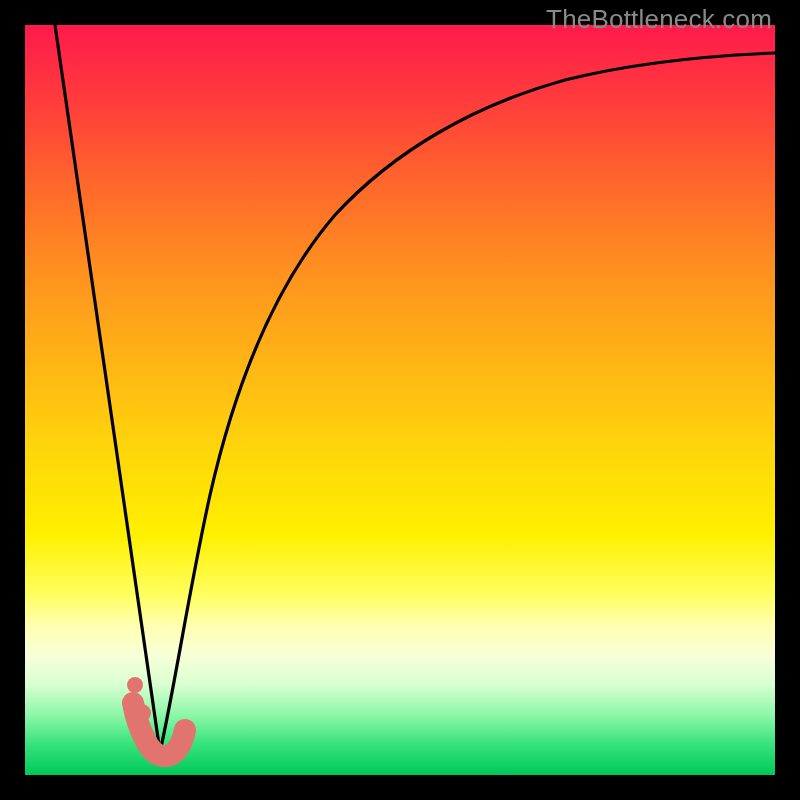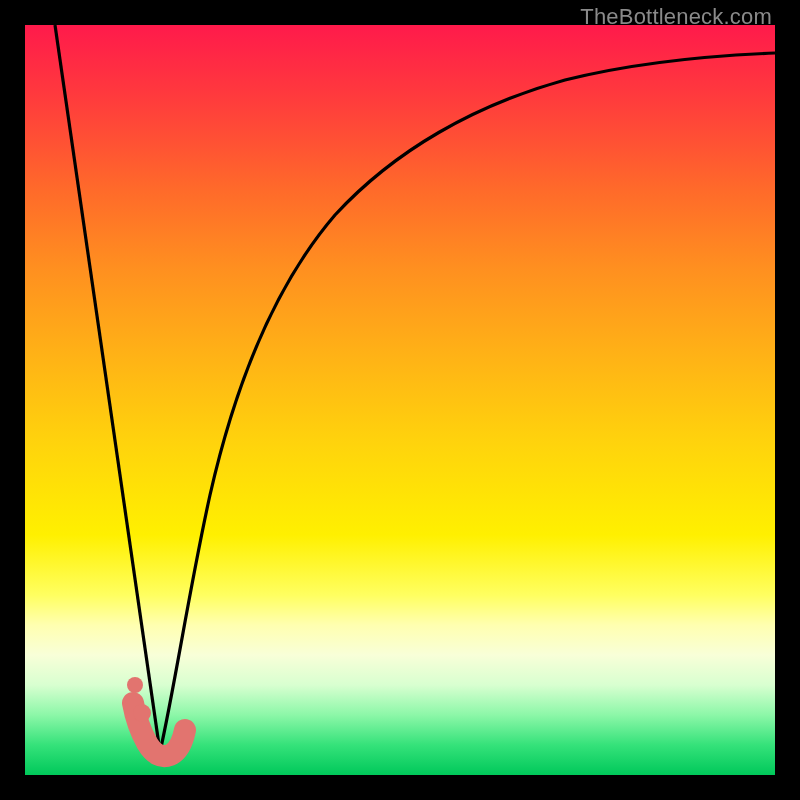--- a/index.html
+++ b/index.html
@@ -39,21 +39,21 @@
       #8cf7a8 92%,
       #35e27a 96%,
       #00c85a 100%
     );
   }
   .watermark {
     position: absolute;
     top: 4px;
     right: 28px;
     font-family: Arial, Helvetica, sans-serif;
-    font-size: 22px;
+    font-size: 26px;
     color: #8a8a8a;
     letter-spacing: 0.2px;
     user-select: none;
   }
   svg.curves {
     position: absolute;
     left: 0;
     top: 0;
   }
 </style>

